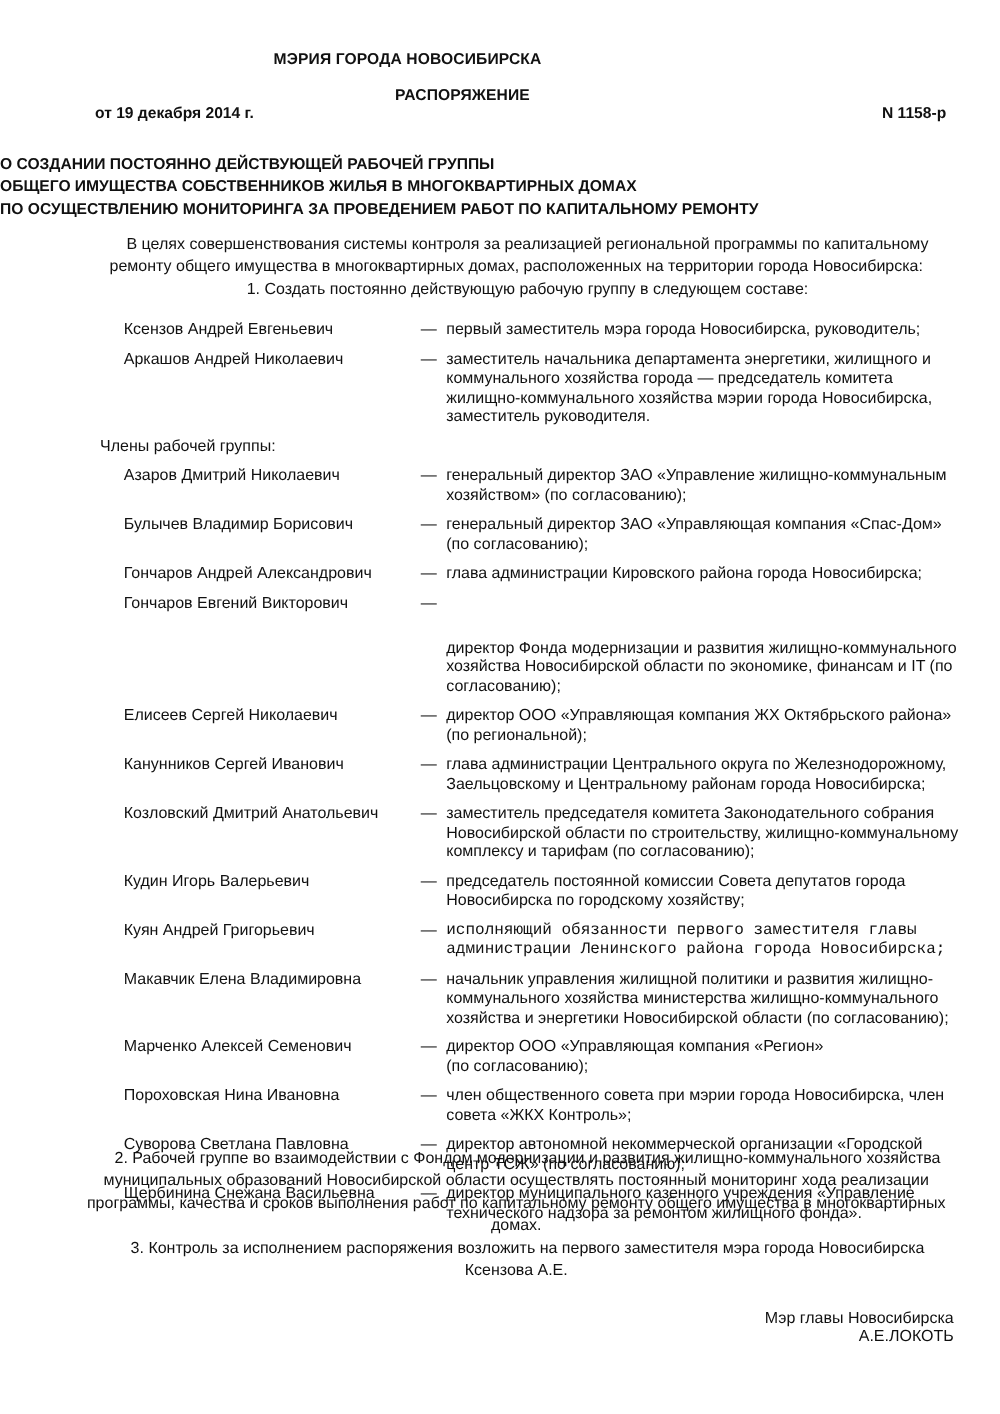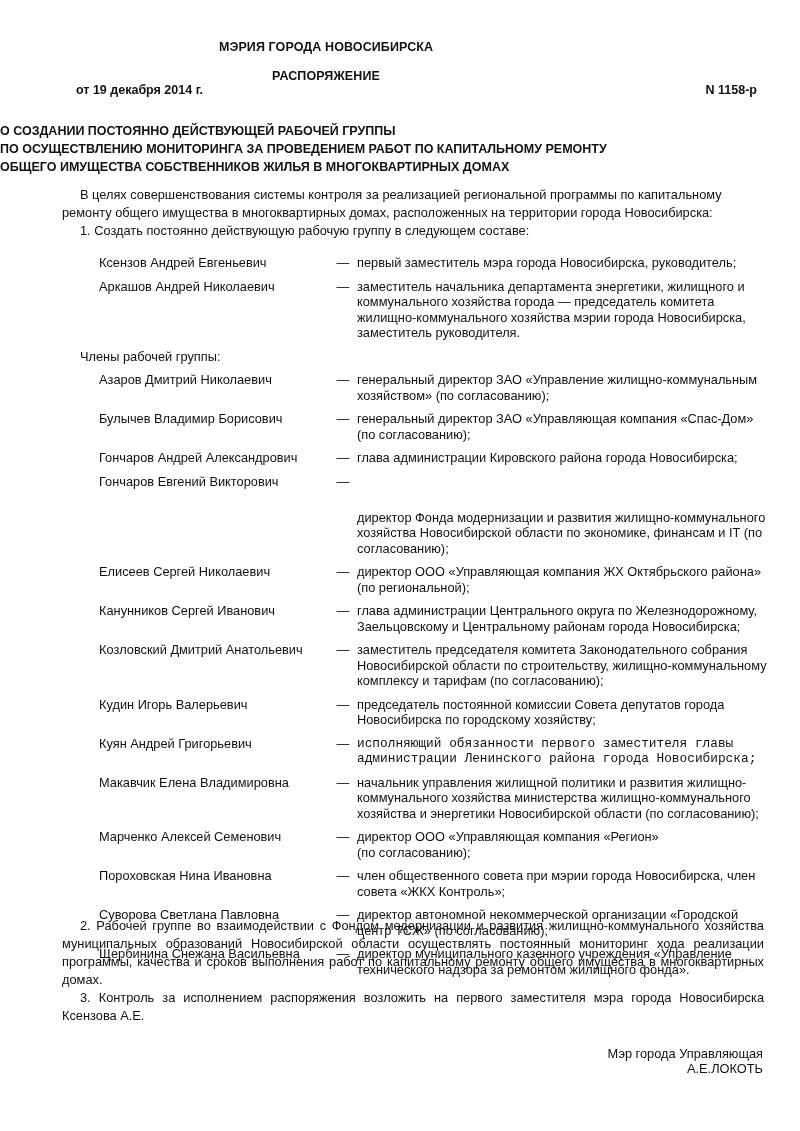--- a/index.html
+++ b/index.html
@@ -6,45 +6,45 @@
   body { width:800px; height:1131px; position:relative; overflow:hidden;
          font-family:"Liberation Sans", sans-serif; color:#111111; }
   .page { position:absolute; left:0; top:0; width:800px; height:1131px; }
   .hdr { position:absolute; left:0; width:652px; text-align:center;
          font-weight:bold; font-size:12.5px; letter-spacing:0.1px; }
   .date { position:absolute; left:76px; top:83px; font-weight:bold; font-size:12.5px; }
   .num { position:absolute; right:43px; top:83px; font-weight:bold; font-size:12.5px; }
   .title { position:absolute; left:0; top:122px; width:800px; 
            font-weight:bold; font-size:12.5px; line-height:18px; }
   .para { position:absolute; left:62px; width:702px; font-size:12.8px; line-height:18px; }
-  .para p { margin:0; }
+  .para p { margin:0;text-align:center; }
   .indent { text-indent:18px; }
   .just { text-align:justify; }
   .members { position:absolute; left:62px; top:255px; width:710px; font-size:12.8px; line-height:15.5px; }
   .row { display:flex; margin-bottom:8px; }
   .row .name { width:230px; flex:none;margin-left:37px; }
   .row .dash { width:28px; flex:none; text-align:center; }
   .row .desc { flex:1; padding-left:0px; }
   .subhead { padding-left:18px; margin:4px 0 8px 0; }
   .sign { position:absolute; right:37px; top:1046px; text-align:right; font-size:12.8px; line-height:15px; }
 </style>
 </head>
 <body>
 
 <div class="page">
 
   <div class="hdr" style="top:40px;">МЭРИЯ ГОРОДА НОВОСИБИРСКА</div>
-  <div class="hdr" style="top:69px;">РАСПОРЯЖЕНИЕ</div>
+  <div class="hdr" style="top:69px;padding-left:44px;">РАСПОРЯЖЕНИЕ</div>
   <div class="date">от 19 декабря 2014 г.</div>
   <div class="num">N 1158-р</div>
 
   <div class="title">
     <div>О СОЗДАНИИ ПОСТОЯННО ДЕЙСТВУЮЩЕЙ РАБОЧЕЙ ГРУППЫ</div>
+    <div>ОБЩЕГО ИМУЩЕСТВА СОБСТВЕННИКОВ ЖИЛЬЯ В МНОГОКВАРТИРНЫХ ДОМАХ</div>
     <div>ПО ОСУЩЕСТВЛЕНИЮ МОНИТОРИНГА ЗА ПРОВЕДЕНИЕМ РАБОТ ПО КАПИТАЛЬНОМУ РЕМОНТУ</div>
-    <div>ОБЩЕГО ИМУЩЕСТВА СОБСТВЕННИКОВ ЖИЛЬЯ В МНОГОКВАРТИРНЫХ ДОМАХ</div>
   </div>
 
   <div class="para" style="top:186px;">
     <p class="indent">В целях совершенствования системы контроля за реализацией региональной программы по капитальному ремонту общего имущества в многоквартирных домах, расположенных на территории города Новосибирска:</p>
     <p class="indent">1. Создать постоянно действующую рабочую группу в следующем составе:</p>
   </div>
 
   <div class="members">
     <div class="row">
       <div class="name">Ксензов Андрей Евгеньевич</div>
@@ -130,17 +130,17 @@
       <div class="desc" style="max-width:420px;">директор муниципального казенного учреждения «Управление технического надзора за ремонтом жилищного фонда».</div>
     </div>
   </div>
 
   <div class="para just" style="top:917px;">
     <p class="indent">2. Рабочей группе во взаимодействии с Фондом модернизации и развития жилищно-коммунального хозяйства муниципальных образований Новосибирской области осуществлять постоянный мониторинг хода реализации программы, качества и сроков выполнения работ по капитальному ремонту общего имущества в многоквартирных домах.</p>
     <p class="indent">3. Контроль за исполнением распоряжения возложить на первого заместителя мэра города Новосибирска Ксензова А.Е.</p>
   </div>
 
   <div class="sign">
-    <div>Мэр города Управляющая</div>
+    <div>Мэр главы Новосибирска</div>
     <div>А.Е.ЛОКОТЬ</div>
   </div>
 
 </div>
 
 </body></html>

